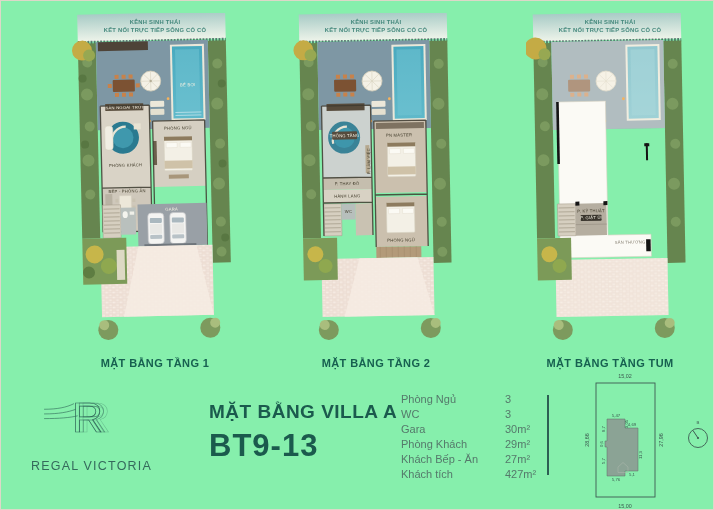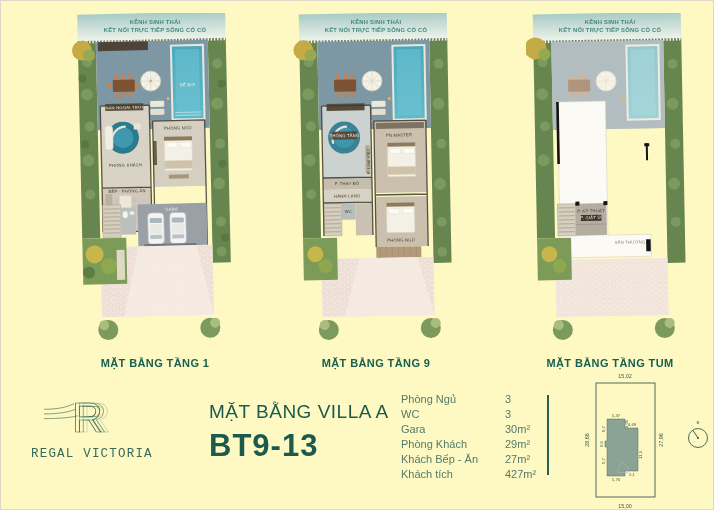--- a/index.html
+++ b/index.html
@@ -1,33 +1,33 @@
 <!DOCTYPE html>
 <html><head>
 <meta charset="utf-8">
 <style>
   html,body{margin:0;padding:0;background:#e9e6da;}
-  .page{position:relative;width:714px;height:510px;background:#fef9c3;overflow:hidden;
+  .page{position:relative;width:714px;height:510px;background:#86efac;overflow:hidden;
         font-family:"Liberation Sans",sans-serif;border:1px solid #ddd8c8;box-sizing:border-box;}
   .plan-card{position:absolute;top:12px;width:168px;}
   #p1{left:70px}#p2{left:291px}#p3{left:525px}
   .plan-label{margin-top:8px;text-align:center;font-size:11px;font-weight:bold;
               color:#176050;letter-spacing:.4px;}
   svg text{font-family:"Liberation Sans",sans-serif;}
   .hdr{font-size:5.8px;font-weight:bold;fill:#44887c;text-anchor:middle;letter-spacing:.25px;}
   .room{font-size:4.2px;fill:#46402f;text-anchor:middle;letter-spacing:.2px;}
   .rl{fill:#f2efe1;}
   .rg{fill:#8d8679;}
   .dim{font-size:4.3px;fill:#3c5a50;text-anchor:middle;}
   .dimL{font-size:5.4px;fill:#3c5a50;text-anchor:middle;}
   .brand{position:absolute;left:30px;top:384px;width:112px;text-align:center;}
-  .brand-name{margin-top:2px;font-family:Liberation Mono, monospace;font-size:12.5px;
+  .brand-name{margin-top:14px;font-family:Liberation Sans, sans-serif;font-size:12.5px;
               color:#356a5c;letter-spacing:1.2px;white-space:nowrap;}
   .title-block{position:absolute;left:208px;top:400px;color:#1b5a4d;}
-  .title-l1{font-size:19px;font-weight:normal;letter-spacing:.5px;}
+  .title-l1{font-size:19px;font-weight:bold;letter-spacing:.5px;}
   .title-l2{font-size:31px;font-weight:bold;letter-spacing:1px;margin-top:5px;}
   .specs{position:absolute;left:400px;top:391px;width:142px;}
   .spec-row{display:grid;grid-template-columns:104px 1fr;font-size:11px;color:#55796b;
             line-height:15px;}
   .divider{position:absolute;left:546px;top:394px;width:2px;height:80px;background:#2c5f53;}
   .siteplan{position:absolute;left:576px;top:366px;}
 </style>
 </head>
 <body>
 
@@ -298,21 +298,21 @@
       <circle cx="22" cy="240" r="8" fill="#c7b64a"></circle>
           <circle cx="32" cy="252" r="7" fill="#8fa84f"></circle>
       <circle cx="34" cy="316" r="10" fill="#7d9a5e"></circle>
           <circle cx="30" cy="311" r="5" fill="#a9bd7d"></circle>
       <circle cx="136" cy="316" r="10" fill="#7d9a5e"></circle>
           <circle cx="141" cy="311" r="5" fill="#a9bd7d"></circle>
     </g>
     <text class="hdr" x="84" y="11">KÊNH SINH THÁI</text>
     <text class="hdr" x="84" y="19">KẾT NỐI TRỰC TIẾP SÔNG CỔ CÒ</text>
   </svg>
-  <div class="plan-label">MẶT BẰNG TẦNG 9</div>
+  <div class="plan-label">MẶT BẰNG TẦNG 2</div>
 </div>
 
 
 <div class="plan-card" id="p3">
   <svg viewBox="0 0 168 332" width="168" height="332">
     <g transform="rotate(-1.1 84 170)">
       <rect x="10" y="0" width="148" height="27" fill="url(#canalG)"></rect>
       <line x1="10" y1="28" x2="158" y2="28" stroke="#37474f" stroke-width="3.2" stroke-dasharray="1.8 1.4" opacity=".7"></line>
       <rect x="10" y="29" width="18" height="195" fill="#66854f"></rect>
       <rect x="140" y="29" width="18" height="222" fill="#66854f"></rect>

